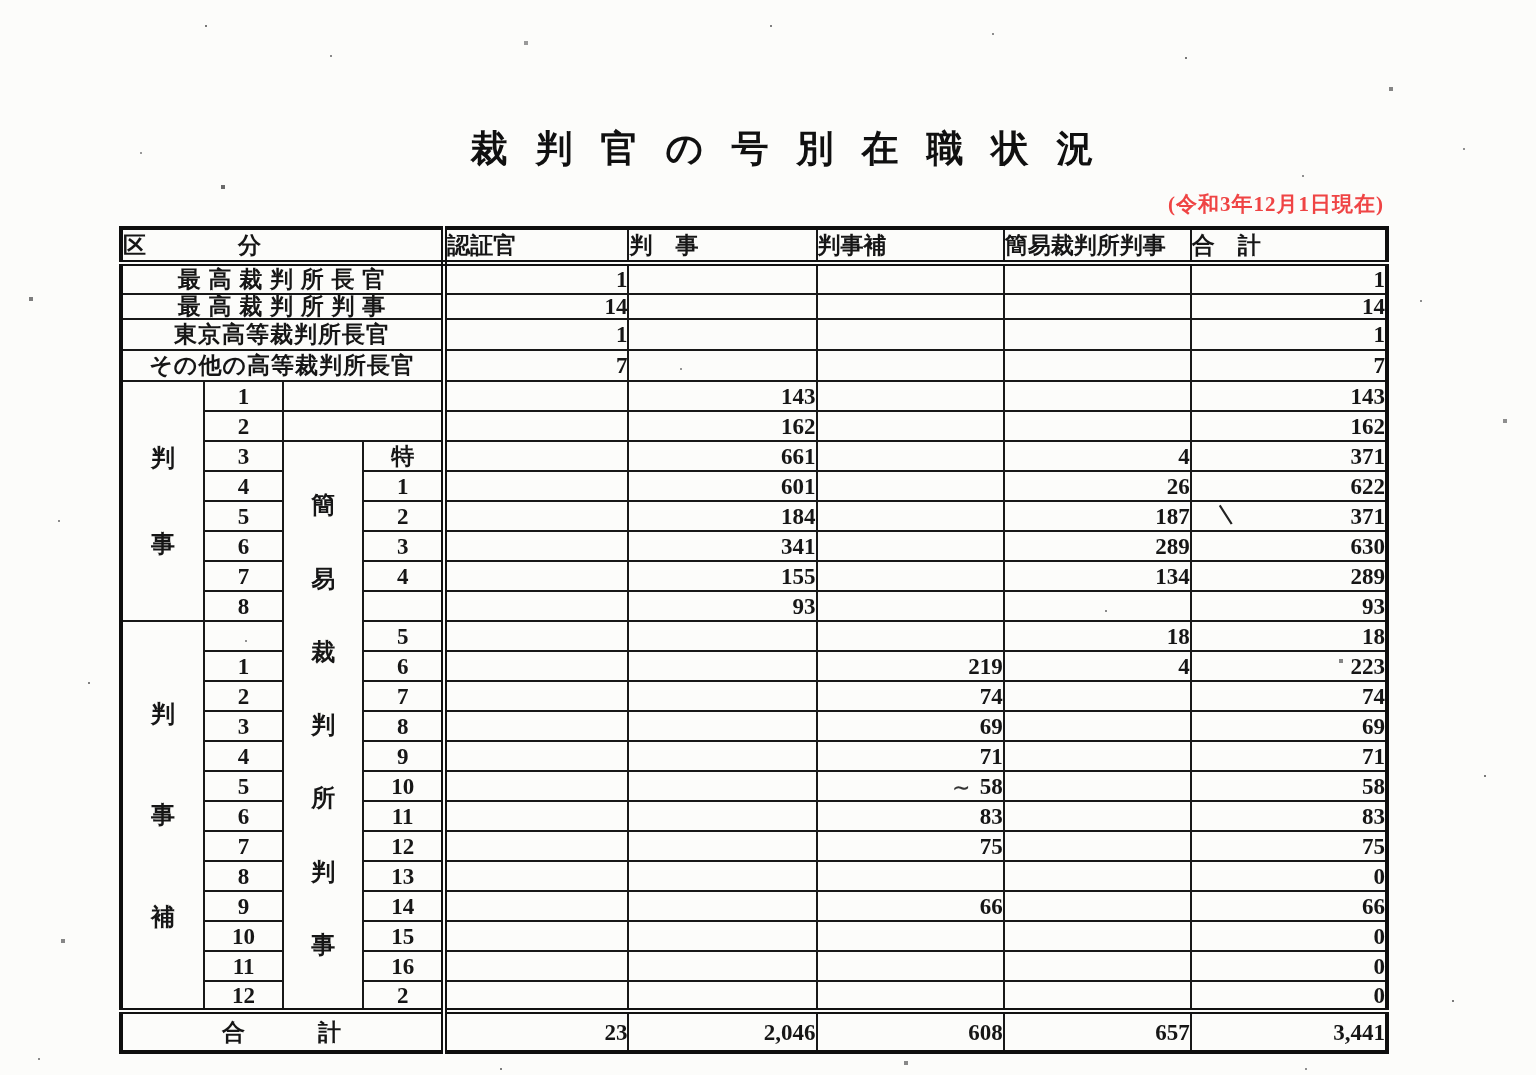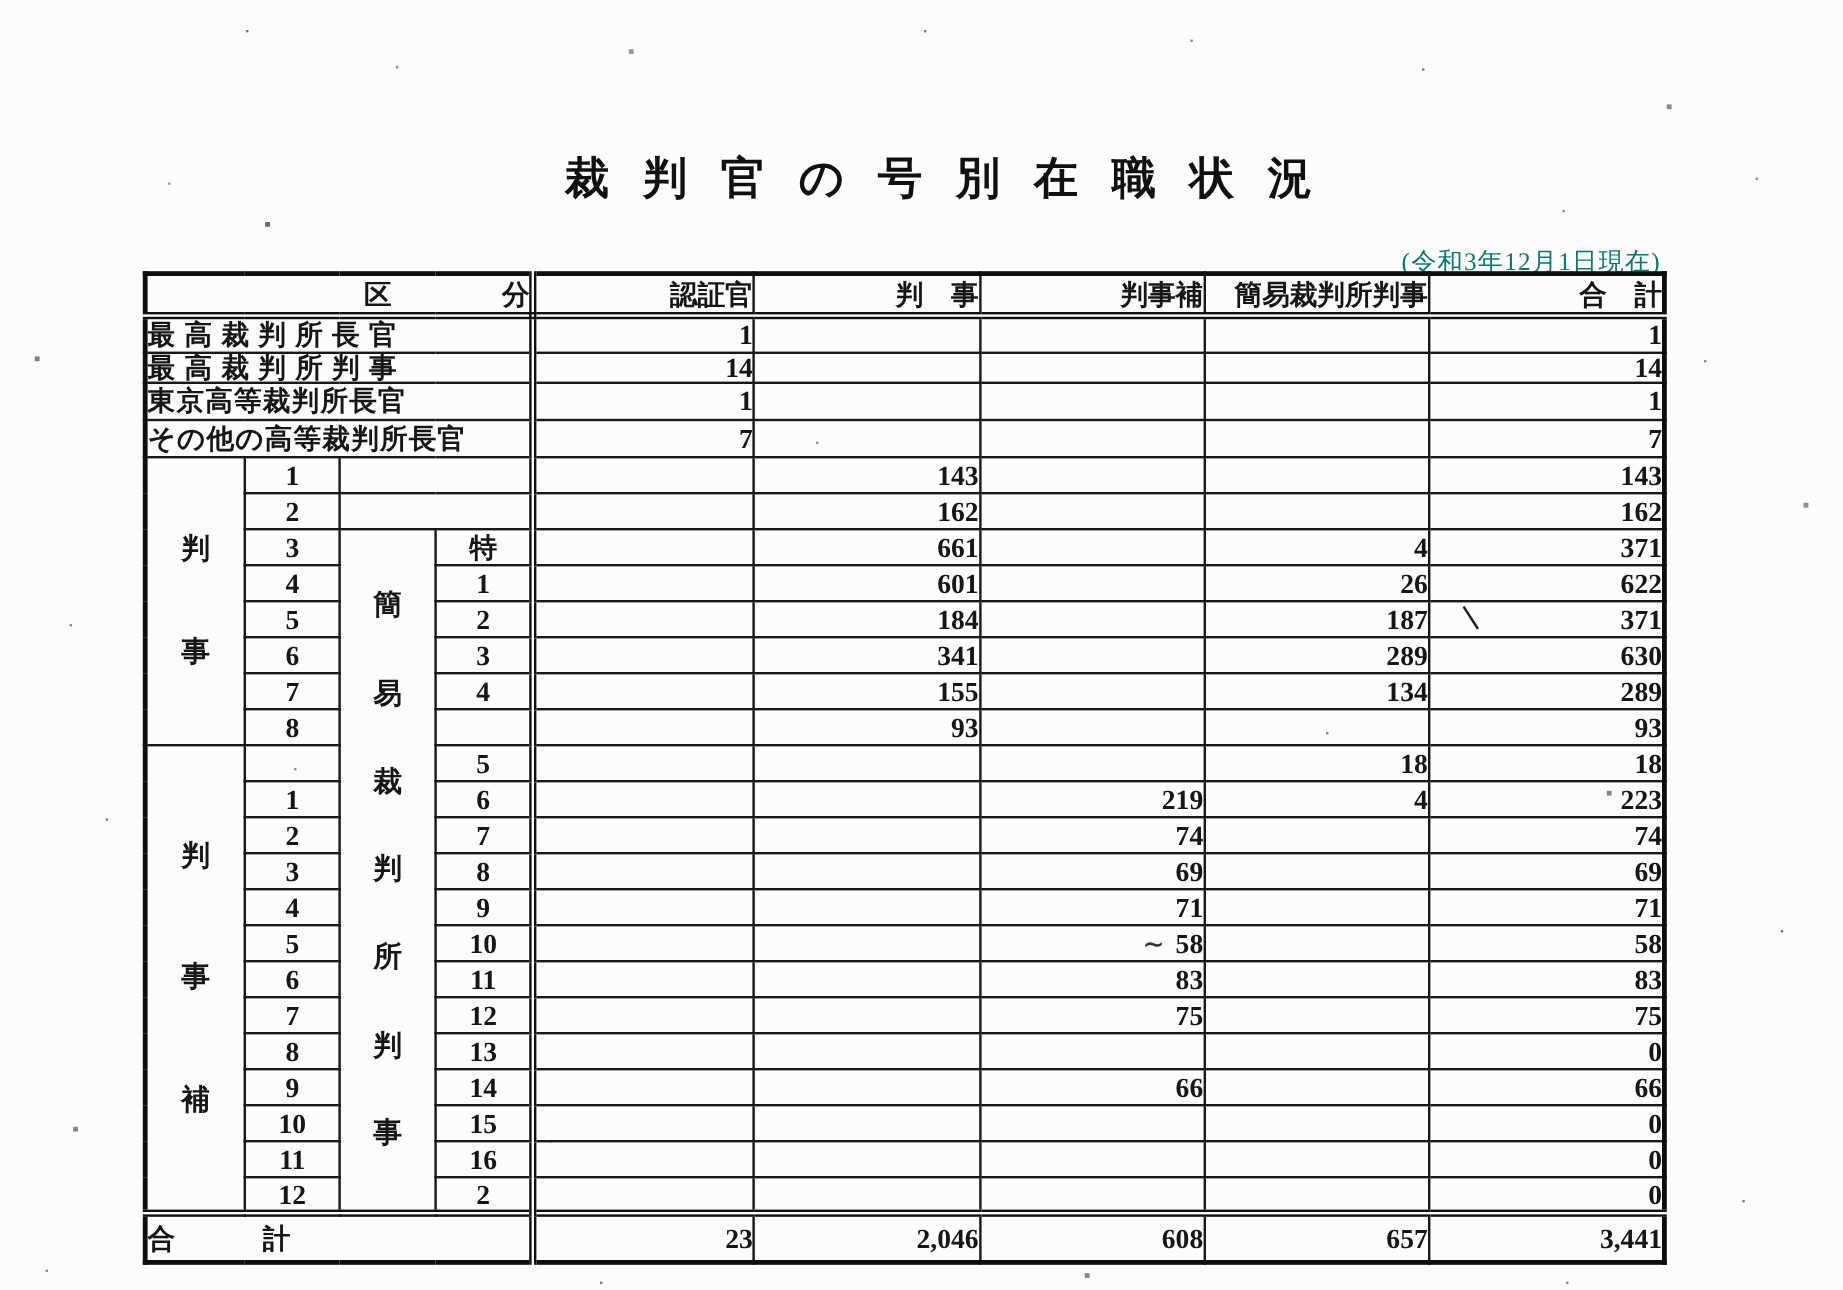--- a/index.html
+++ b/index.html
@@ -12,48 +12,48 @@
     color:#161616;
   }
   .page-title{
     position:absolute;top:124px;left:0;width:100%;
     text-align:center;
     font-size:37px;font-weight:bold;
     letter-spacing:28px;padding-left:28px;
     color:#101010;
   }
   .date-note{
-    position:absolute;top:204px;right:152px;
-    font-size:21px;font-weight:400;letter-spacing:1px;
-    color:#0f766e;
+    position:absolute;top:190px;right:152px;
+    font-size:21px;font-weight:700;letter-spacing:1px;
+    color:#ef4444;
   }
   table.judges{
     position:absolute;left:119px;top:226px;
     width:1270px;
     border-collapse:collapse;
     table-layout:fixed;
     border:4px solid #0e0e0e;
   }
   table.judges td{
     border:2px solid #181818;
     padding:0;
     overflow:hidden;
     vertical-align:middle;
     line-height:1;
     font-size:23px;
     font-weight:600;
     white-space:nowrap;
   }
   thead td{
-    text-align:right;
+    text-align:left;
     border-bottom:6px double #111 !important;
     height:30px;
   }
   td.sep-right{border-right:6px double #111 !important;}
-  td.label{text-align:left;letter-spacing:1px;}
+  td.label{text-align:center;letter-spacing:1px;}
   td.num{text-align:right;padding-right:9px;}
   td.grade{text-align:center;}
   td.vgroup{text-align:center;}
   .vstack{
     display:flex;flex-direction:column;
     justify-content:space-evenly;align-items:center;
     margin:0 auto;
     font-size:24px;font-weight:700;
   }
   tr.total-row td{border-top:6px double #111 !important;}

